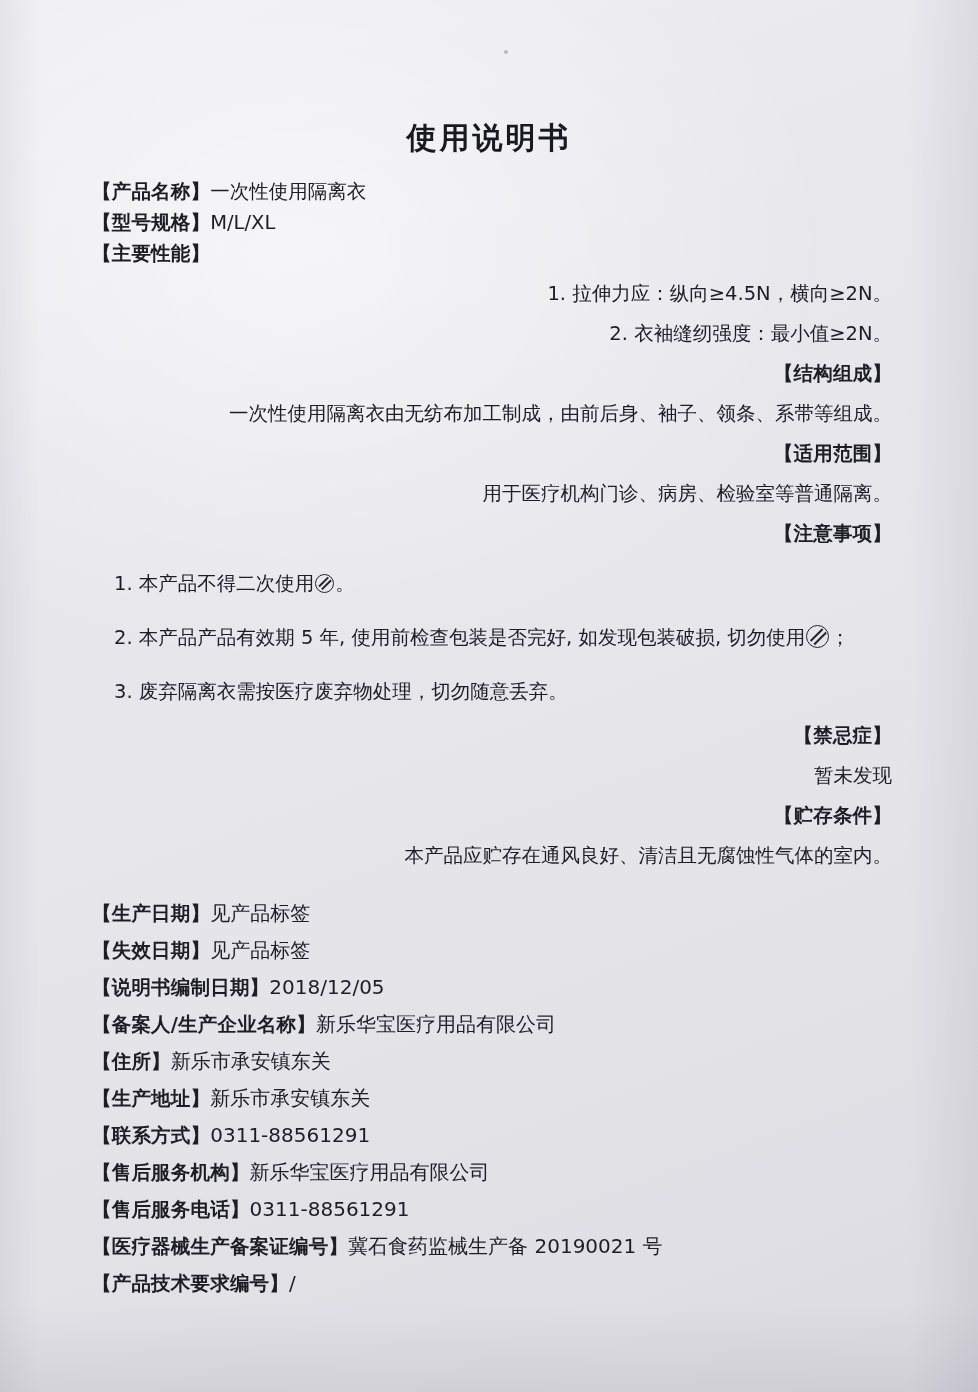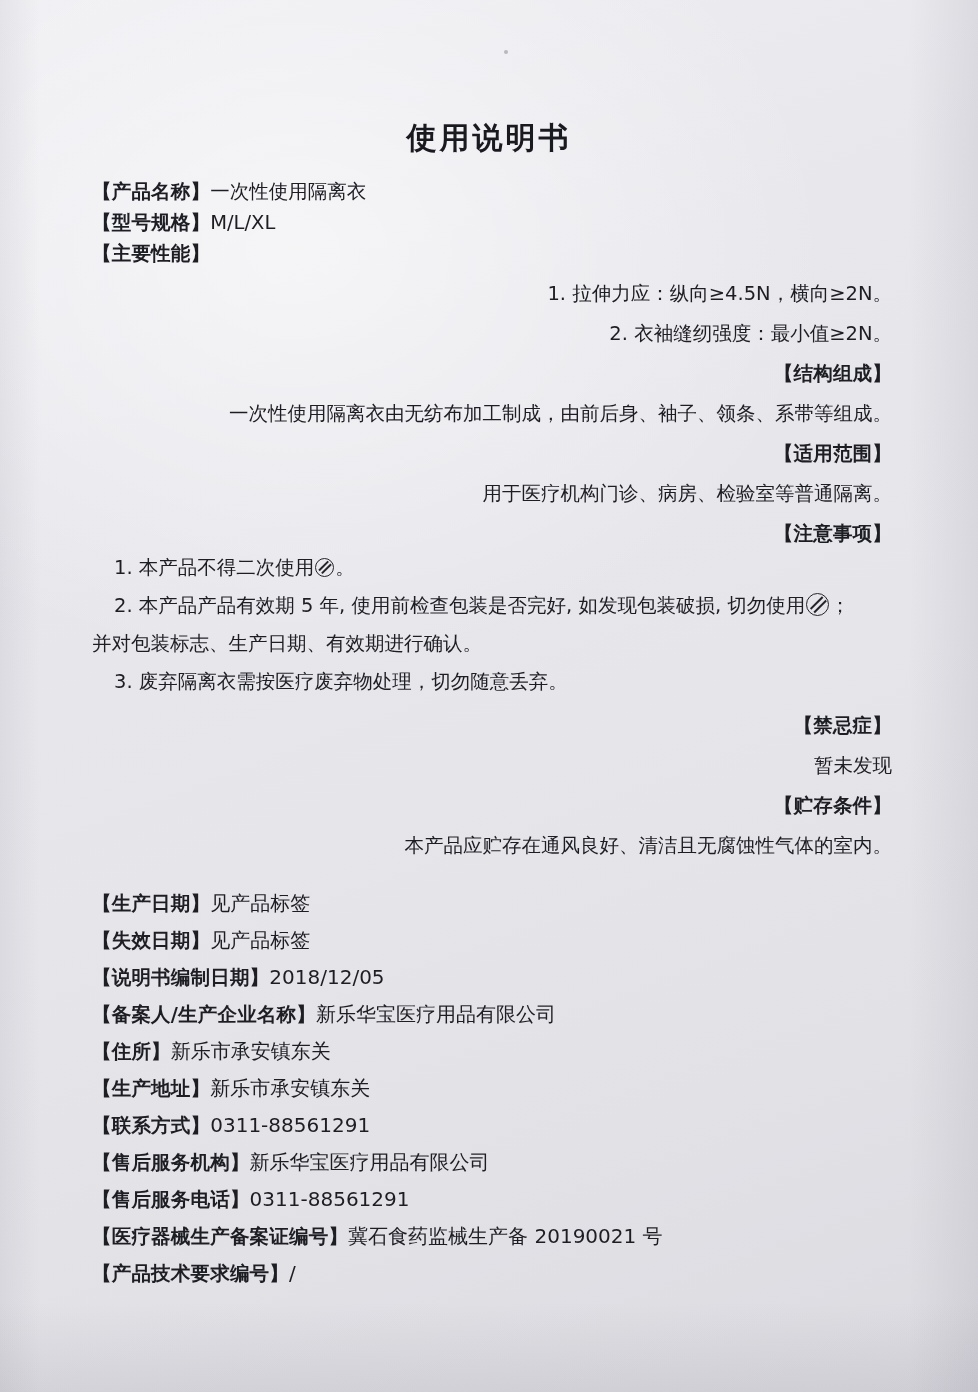--- a/index.html
+++ b/index.html
@@ -76,21 +76,21 @@
     white-space: pre-wrap;
     color: #1d1d24;
     font-family: "DejaVu Sans", "Liberation Sans", sans-serif;
   }
   .head {
     font-weight: bold;
     font-size: 19.5px;
     letter-spacing: 0.2px;
   }
   .indent1 { padding-left: 34px; }
-  .indent2 { padding-left: 22px; }
+  .indent2 { padding-left: 22px; margin-top: 16px; }
   .gap-s { margin-top: 9px; text-align: right; }
   .tall { line-height: 38px; }
   .fields .line { line-height: 36px; font-size: 20px; }
 
   
   .no-symbol {
     display: inline-block;
     width: 17px;
     height: 17px;
     border: 1.6px solid #23232a;
@@ -150,21 +150,20 @@
 
     <div class="line gap-s"><span class="head">【适用范围】</span></div>
     <div class="line indent2 gap-s">用于医疗机构门诊、病房、检验室等普通隔离。</div>
 
     <div class="line gap-s"><span class="head">【注意事项】</span></div>
 
     <div class="line indent2 tall"><span>1. 本产品不得二次使用</span><span class="no-symbol double"></span><span>。</span></div>
 
     <div class="line indent2 tall"><span>2. 本产品产品有效期 5 年, 使用前检查包装是否完好, 如发现包装破损, 切勿使用</span><span class="no-symbol big double"></span><span>；</span></div>
 
-    <div class="line tall">并对包装标志、生产日期、有效期进行确认。</div>
 
     <div class="line indent2 tall">3. 废弃隔离衣需按医疗废弃物处理，切勿随意丢弃。</div>
 
     <div class="line gap-s"><span class="head">【禁忌症】</span></div>
     <div class="line indent2 gap-s">暂未发现</div>
 
     <div class="line gap-s"><span class="head">【贮存条件】</span></div>
     <div class="line indent2 gap-s">本产品应贮存在通风良好、清洁且无腐蚀性气体的室内。</div>
 
     <div class="fields" style="margin-top:24px;">

